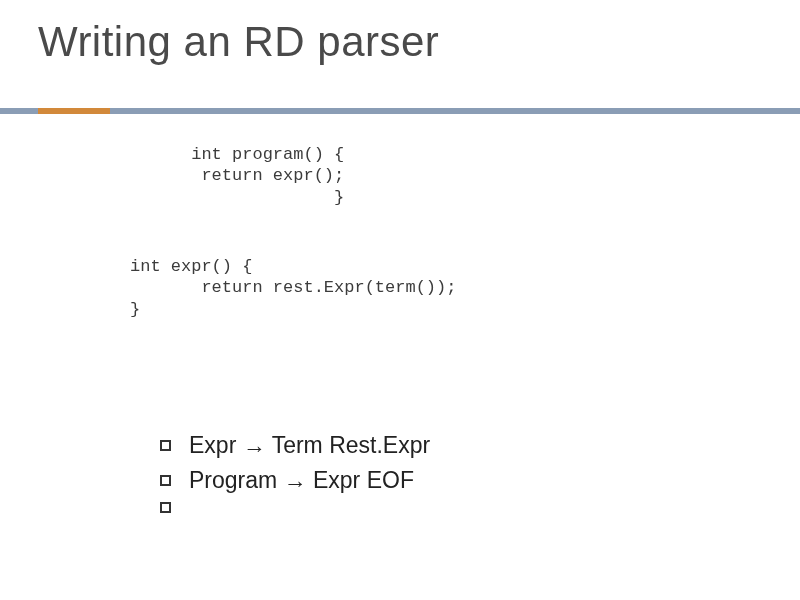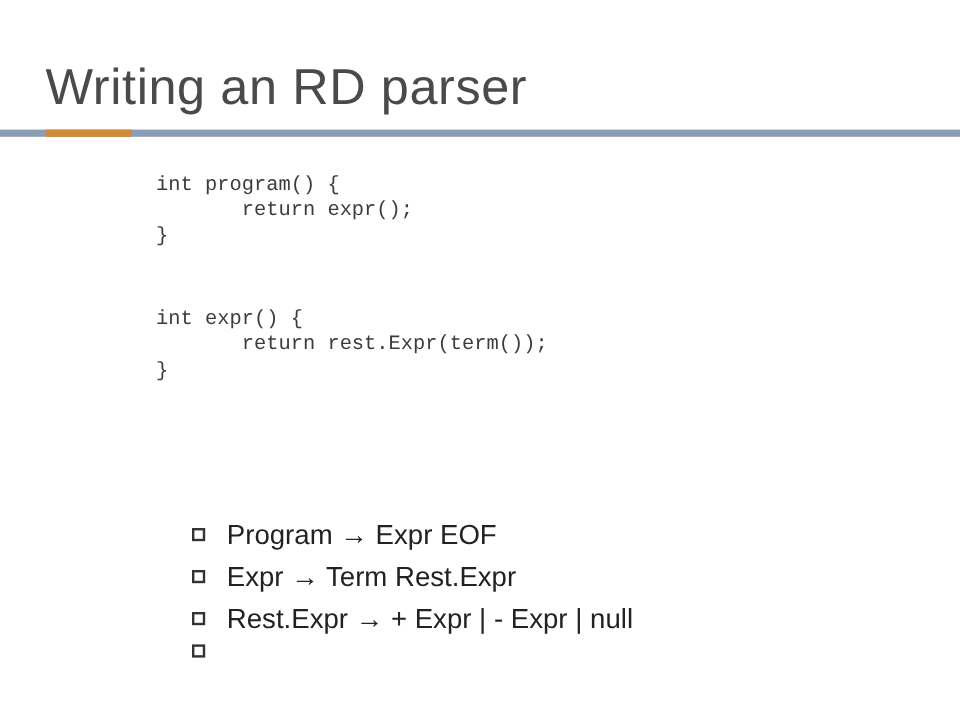--- a/index.html
+++ b/index.html
@@ -10,21 +10,20 @@
     font-family: Arial, Helvetica, sans-serif;
     position: relative;
     overflow: hidden;
   }
   .title {
     font-size: 42px;
     font-weight: 400;
     color: #4a4a4a;
     padding: 18px 0 0 38px;
     letter-spacing: 0.5px;
-    margin-top: 31px;
   }
   .rule-line {
     position: absolute;
     top: 108px;
     left: 0;
     right: 0;
     height: 6px;
     background: #8a9db5;
   }
   .rule-accent {
@@ -37,21 +36,21 @@
   }
   .code-block {
     font-family: "Courier New", Courier, monospace;
     font-size: 17px;
     color: #3c3c3c;
     white-space: pre;
     line-height: 1.25;
     position: absolute;
     left: 130px;
   }
-  .code1 { top: 144px; }
+  .code1 { top: 144px; text-align: right; }
   .code2 { top: 216px; margin-top: 40px; }
   .grammar {
     position: absolute;
     left: 160px;
     top: 432px;
   }
   .grammar-row {
     display: flex;
     align-items: center;
     margin-bottom: 8px;
@@ -79,26 +78,22 @@
 <div class="code-block code1">int program() {
        return expr();
 }</div>
 <div class="code-block code2">int expr() {
        return rest.Expr(term());
 }</div>
 
 <div class="grammar">
   <div class="grammar-row">
     <span class="bullet"></span>
-    <span class="grammar-text">Program → Expr EOF</span>
-  </div>
-  <div class="grammar-row">
-    <span class="bullet"></span>
     <span class="grammar-text">Expr → Term Rest.Expr</span>
   </div>
   <div class="grammar-row">
     <span class="bullet"></span>
-    <span class="grammar-text">Rest.Expr → + Expr | - Expr | null</span>
+    <span class="grammar-text">Program → Expr EOF</span>
   </div>
   <div class="grammar-row">
     <span class="bullet"></span>
   </div>
 </div>
 
 </body></html>

